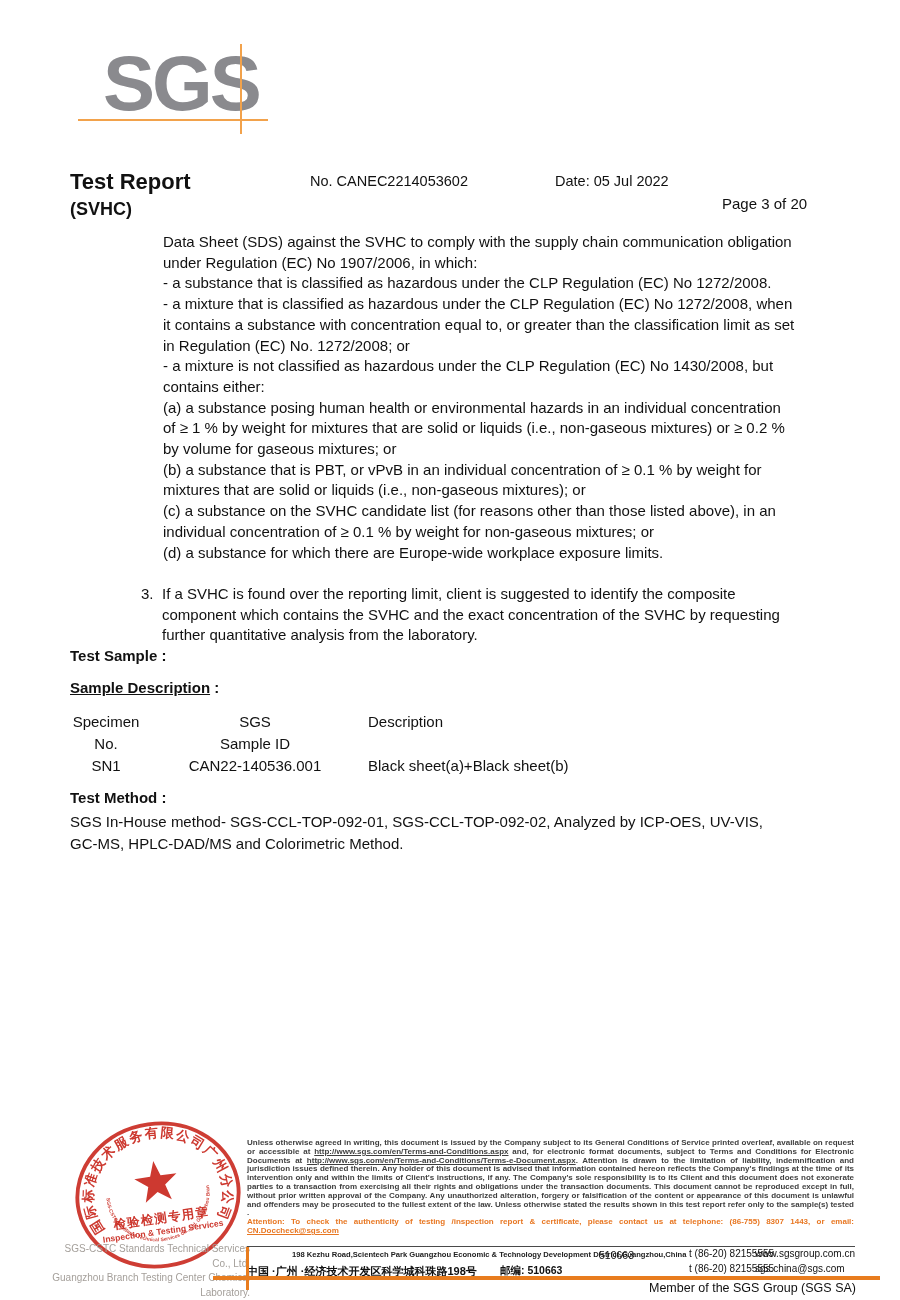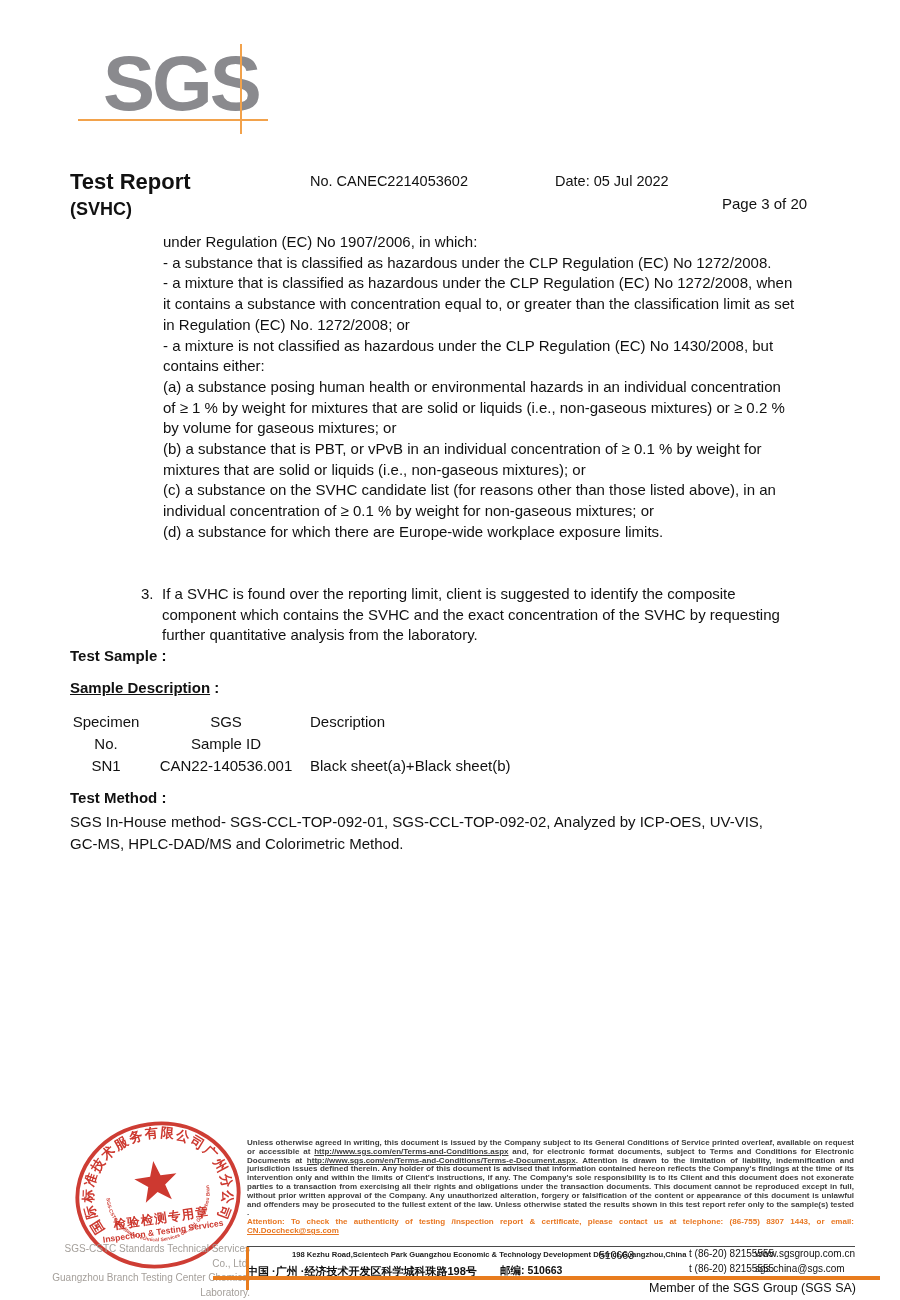--- a/index.html
+++ b/index.html
@@ -26,21 +26,21 @@
   .item3 .num { width:21px; flex:0 0 21px; }
   .lbl { position:absolute; left:70px; font-size:15px; font-weight:bold; }
   .lbl-ts { top:647px; }
   .lbl-sd { top:679px; font-weight:bold; }
   .lbl-sd .u { text-decoration:underline; }
   .lbl-tm { top:789px; }
   .method { position:absolute; left:70px; top:811px; width:740px; font-size:15px; line-height:22px; }
 
   
   .spec-table { position:absolute; left:70px; top:711px; width:560px; font-size:15px; }
-  .spec-table .tr { display:flex; line-height:22px; }
+  .spec-table .tr { display:flex; line-height:22px;gap:29px; }
   .spec-table .c1 { flex:0 0 72px;  text-align:center; }
   .spec-table .c2 { flex:0 0 168px; text-align:center; }
   .spec-table .c3 { flex:1; text-align:left; }
 
   
   .stamp { position:absolute; left:72px; top:1119px; width:172px; height:152px; transform:rotate(-8deg); }
   .company-lines { position:absolute; left:50px; top:1242px; width:200px; text-align:right;
                    font-size:10px; line-height:14.5px; color:#a49f9a; }
   .legal { position:absolute; left:247px; top:1139px; width:607px; font-size:8px; font-weight:bold;
            line-height:8.8px; color:#3f3f3f; text-align:justify; letter-spacing:0; }
@@ -70,20 +70,21 @@
   <div class="logo-hline"></div>
   <div class="logo-vline"></div>
 
   <div class="rh-title">Test Report</div>
   <div class="rh-subtitle">(SVHC)</div>
   <div class="rh-no">No. CANEC2214053602</div>
   <div class="rh-date">Date: 05 Jul 2022</div>
   <div class="rh-page">Page 3 of 20</div>
 
   <div class="para">
+    <div>Data Sheet (SDS) against the SVHC to comply with the supply chain communication obligation</div>
     <div>under Regulation (EC) No 1907/2006, in which:</div>
     <div>- a substance that is classified as hazardous under the CLP Regulation (EC) No 1272/2008.</div>
     <div>- a mixture that is classified as hazardous under the CLP Regulation (EC) No 1272/2008, when</div>
     <div>it contains a substance with concentration equal to, or greater than the classification limit as set</div>
     <div>in Regulation (EC) No. 1272/2008; or</div>
     <div>- a mixture is not classified as hazardous under the CLP Regulation (EC) No 1430/2008, but</div>
     <div>contains either:</div>
     <div>(a) a substance posing human health or environmental hazards in an individual concentration</div>
     <div>of ≥ 1 % by weight for mixtures that are solid or liquids (i.e., non-gaseous mixtures) or ≥ 0.2 %</div>
     <div>by volume for gaseous mixtures; or</div>

